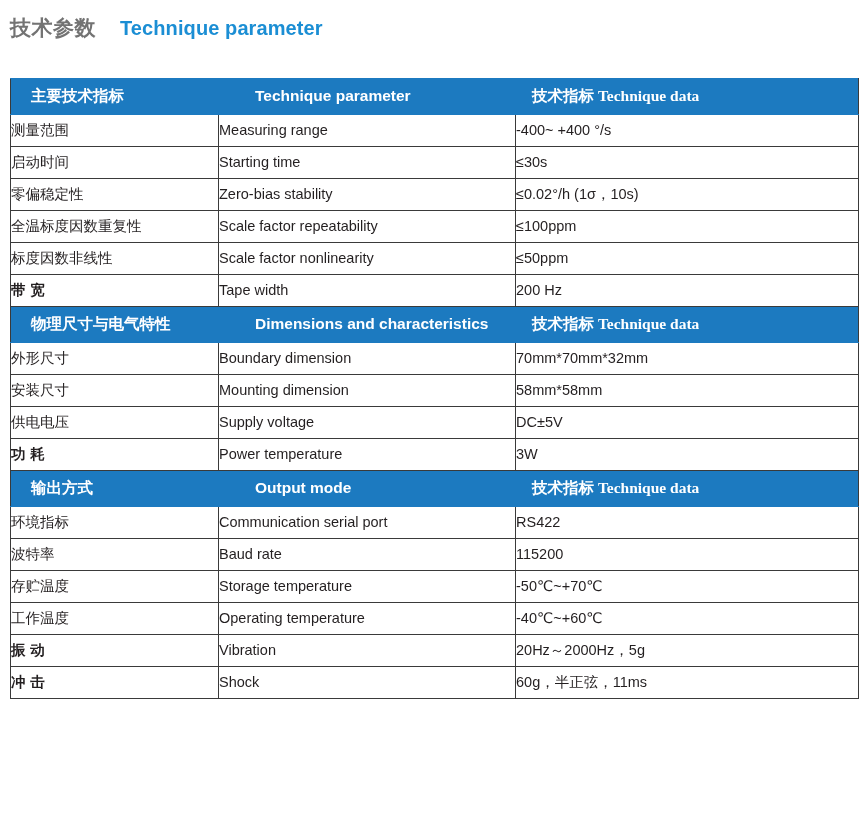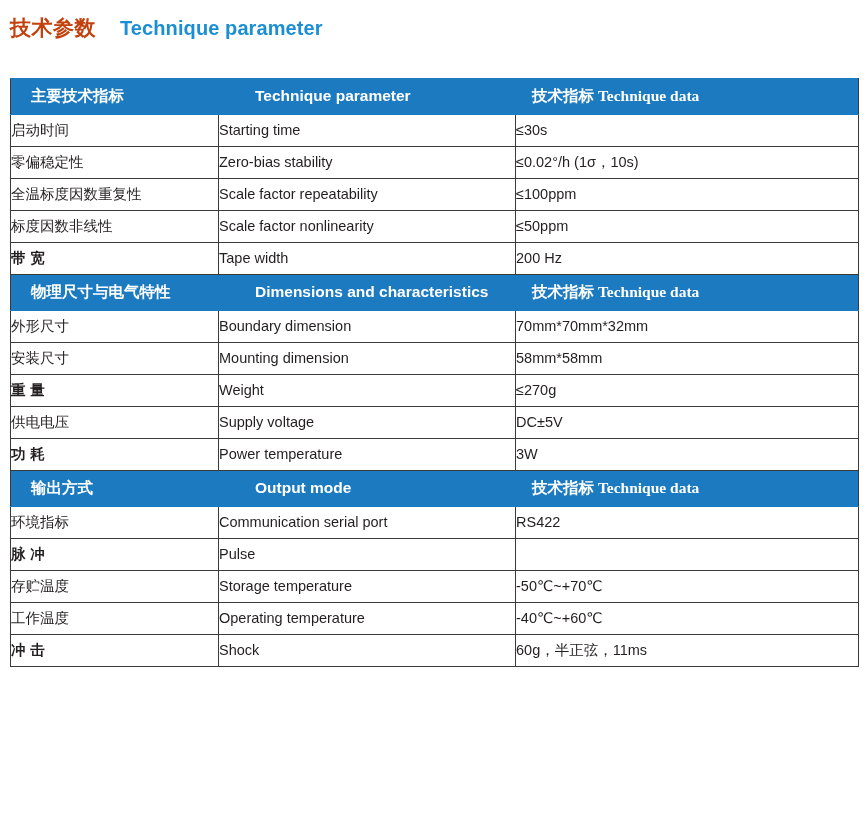--- a/index.html
+++ b/index.html
@@ -20,21 +20,21 @@
     position: absolute;
     left: 10px;
     top: 14px;
     display: flex;
     align-items: baseline;
     white-space: nowrap;
   }
   .title-cn {
     font-size: 21px;
     font-weight: bold;
-    color: #c2410c;
+    color: #737373;
     letter-spacing: 0.5px;
   }
   .title-en {
     font-size: 20px;
     font-weight: bold;
     color: #1b8ed4;
     margin-left: 24px;
     letter-spacing: 0.1px;
   }
 
@@ -101,20 +101,25 @@
       <col class="c2">
       <col class="c3">
   </colgroup>
   <tbody id="table-body">
       <tr class="band">
         <td class="band-first cell-cn">主要技术指标</td>
         <td class="cell-en">Technique parameter</td>
         <td class="band-last cell-val">技术指标  Technique data</td>
       </tr>
       <tr>
+        <td class="cell-cn">测量范围</td>
+        <td class="cell-en">Measuring range</td>
+        <td class="cell-val">-400~ +400 °/s</td>
+      </tr>
+      <tr>
         <td class="cell-cn">启动时间</td>
         <td class="cell-en">Starting time</td>
         <td class="cell-val">≤30s</td>
       </tr>
       <tr>
         <td class="cell-cn">零偏稳定性</td>
         <td class="cell-en">Zero-bias stability</td>
         <td class="cell-val">≤0.02°/h (1σ，10s)</td>
       </tr>
       <tr>
@@ -141,58 +146,58 @@
         <td class="cell-cn">外形尺寸</td>
         <td class="cell-en">Boundary dimension</td>
         <td class="cell-val">70mm*70mm*32mm</td>
       </tr>
       <tr>
         <td class="cell-cn">安装尺寸</td>
         <td class="cell-en">Mounting dimension</td>
         <td class="cell-val">58mm*58mm</td>
       </tr>
       <tr>
-        <td class="cell-cn"><span class="sp">重量</span></td>
-        <td class="cell-en">Weight</td>
-        <td class="cell-val">≤270g</td>
-      </tr>
-      <tr>
         <td class="cell-cn">供电电压</td>
         <td class="cell-en">Supply voltage</td>
         <td class="cell-val">DC±5V</td>
       </tr>
       <tr>
         <td class="cell-cn"><span class="sp">功耗</span></td>
         <td class="cell-en">Power temperature</td>
         <td class="cell-val">3W</td>
       </tr>
       <tr class="band">
         <td class="band-first cell-cn">输出方式</td>
         <td class="cell-en">Output mode</td>
         <td class="band-last cell-val">技术指标  Technique data</td>
       </tr>
       <tr>
         <td class="cell-cn">环境指标</td>
         <td class="cell-en">Communication serial port</td>
         <td class="cell-val">RS422</td>
       </tr>
       <tr>
-        <td class="cell-cn"><span class="sp">脉冲</span></td>
-        <td class="cell-en">Pulse</td>
-        <td class="cell-val"></td>
+        <td class="cell-cn">波特率</td>
+        <td class="cell-en">Baud rate</td>
+        <td class="cell-val">115200</td>
       </tr>
       <tr>
         <td class="cell-cn">存贮温度</td>
         <td class="cell-en">Storage temperature</td>
         <td class="cell-val">-50℃~+70℃</td>
       </tr>
       <tr>
         <td class="cell-cn">工作温度</td>
         <td class="cell-en">Operating temperature</td>
         <td class="cell-val">-40℃~+60℃</td>
       </tr>
       <tr>
+        <td class="cell-cn"><span class="sp">振动</span></td>
+        <td class="cell-en">Vibration</td>
+        <td class="cell-val">20Hz～2000Hz，5g</td>
+      </tr>
+      <tr>
         <td class="cell-cn"><span class="sp">冲击</span></td>
         <td class="cell-en">Shock</td>
         <td class="cell-val">60g，半正弦，11ms</td>
       </tr>
     </tbody>
 </table>
 
 </body></html>

